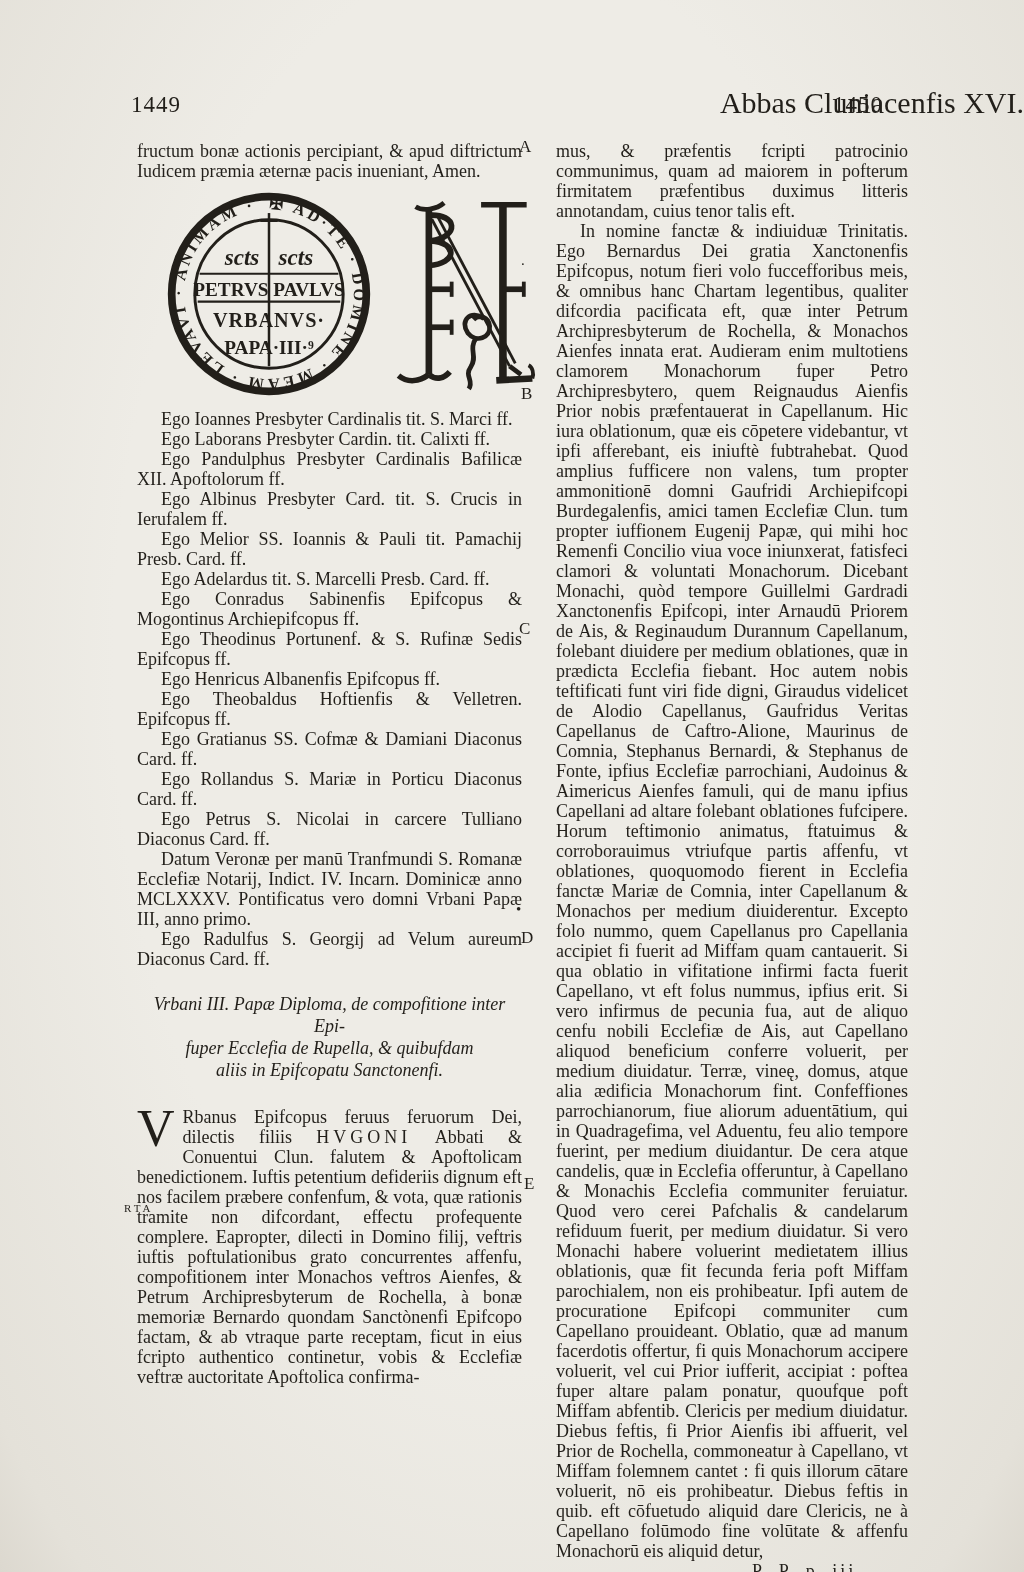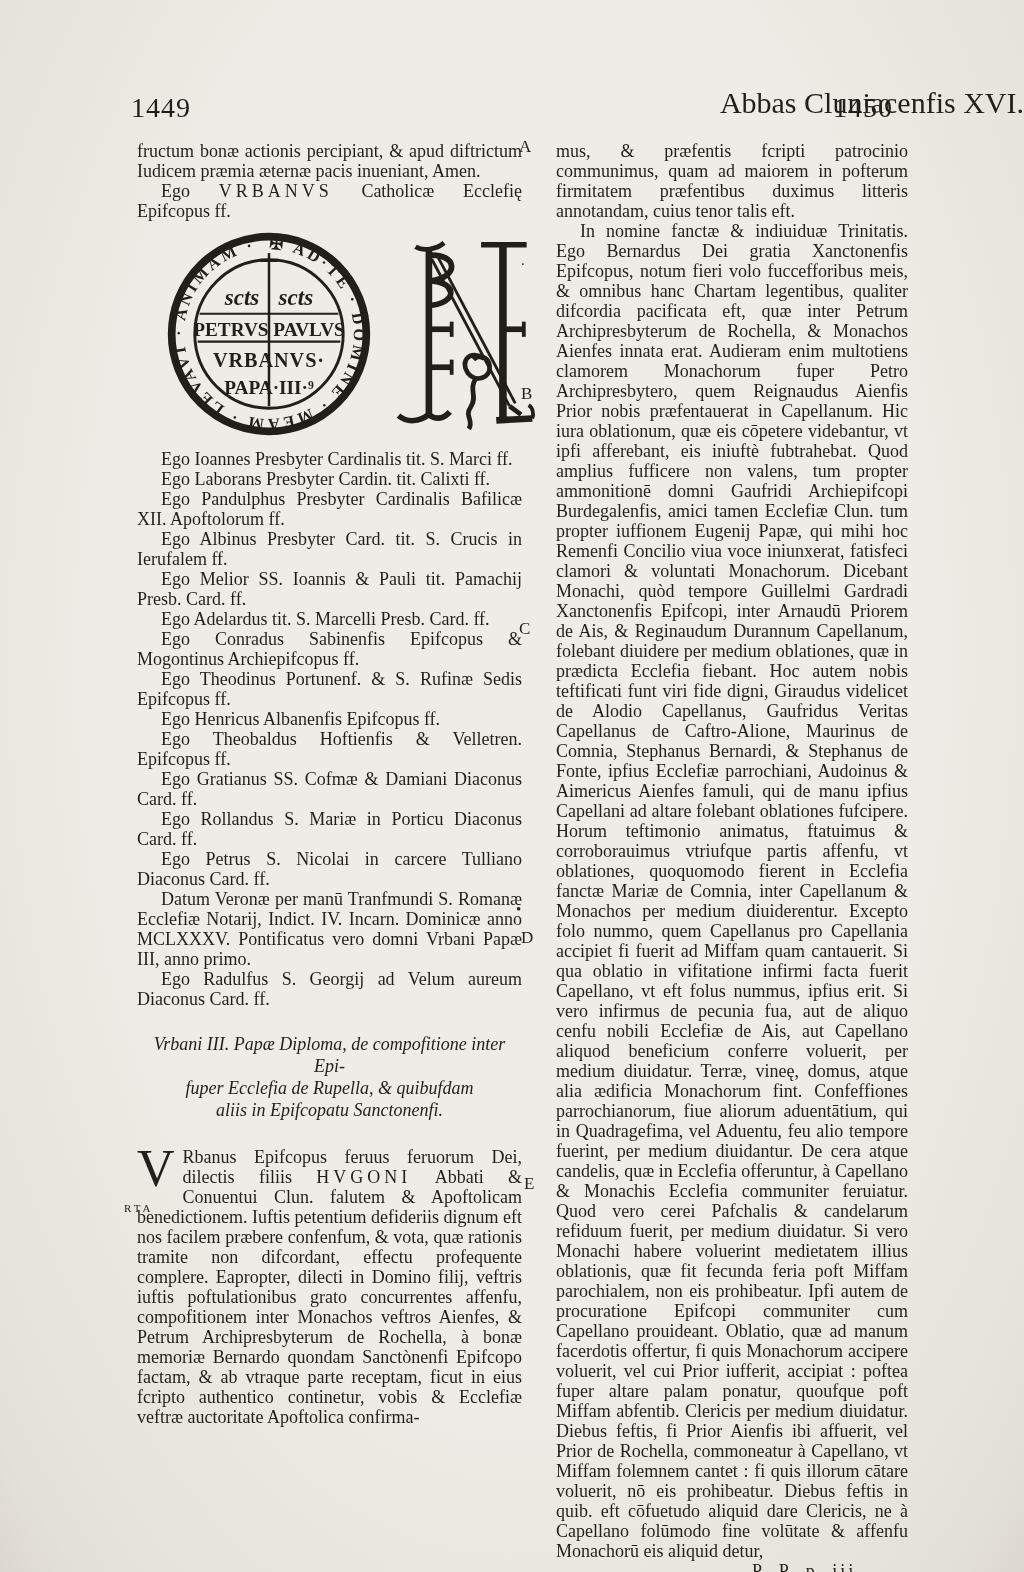--- a/index.html
+++ b/index.html
@@ -7,21 +7,21 @@
     position:relative;
     width:1024px;height:1572px;
     margin:0 auto;
     background:radial-gradient(ellipse at 50% 42%, #eeece6 55%, #e4e1d9 92%, #dcd8cf 100%);
     font-family:"Liberation Serif","DejaVu Serif",serif;
     color:#221f1a;
     overflow:hidden;
   }
   .abs{position:absolute;}
   
-  .pagenum{font-size:28px;letter-spacing:1px;}
+  .pagenum{font-size:23px;letter-spacing:1px;}
   #pn-left{left:131px;top:92px;}
   #pn-right{left:833px;top:92px;}
   #title{left:0;right:0;top:86px;text-align:right;font-size:30px;}
   
   .col{font-size:18px;line-height:20px;text-align:justify;}
   #col-left{left:137px;top:141px;width:385px;}
   #col-right{left:556px;top:141px;width:352px;}
   .col p{margin:0;}
   .ind{text-indent:24px;}
   .smallcaps-name{letter-spacing:4px;}
@@ -53,21 +53,20 @@
 <body>
 
 <div id="page">
 
   <div class="abs pagenum" id="pn-left">1449</div>
   <div class="abs" id="title">Abbas Cluniacenfis XVI.</div>
   <div class="abs pagenum" id="pn-right">1450</div>
 
   <div class="abs col" id="col-left">
     <p>fructum bonæ actionis percipiant, &amp; apud diftrictum Iudicem præmia æternæ pacis inueniant, Amen.</p>
-    <p class="ind"><span>Ego </span><span class="smallcaps-name">VRBANVS</span><span> Catholicæ Ecclefię Epifcopus ff.</span></p>
 
     <div id="seal-row">
       <svg id="seal-svg" viewBox="0 0 220 220" width="212" height="212">
         <circle cx="110" cy="110" r="101" fill="none" stroke="#221f1a" stroke-width="8"></circle>
         <circle cx="110" cy="110" r="77" fill="none" stroke="#221f1a" stroke-width="3"></circle>
         <defs>
           <path id="ringpath" d="M 110,22 A 88,88 0 1 1 109.97,22"></path>
         </defs>
         <text font-size="17" font-weight="bold" letter-spacing="3.2">
           <textPath href="#ringpath">✠ AD·TE · DOMINE · MEAM · LEVAVI · ANIMAM ·</textPath>

